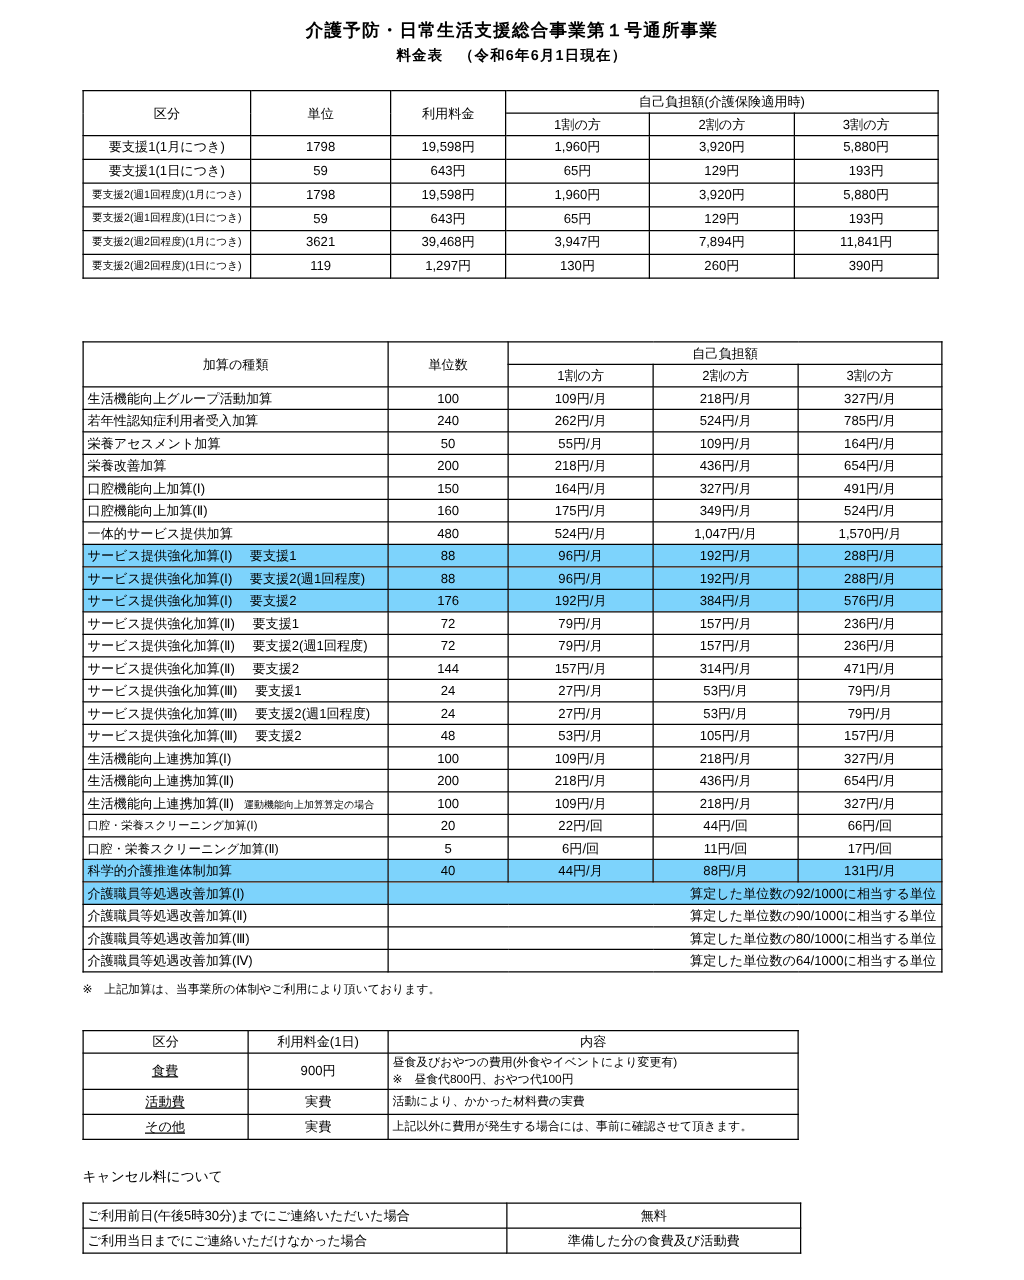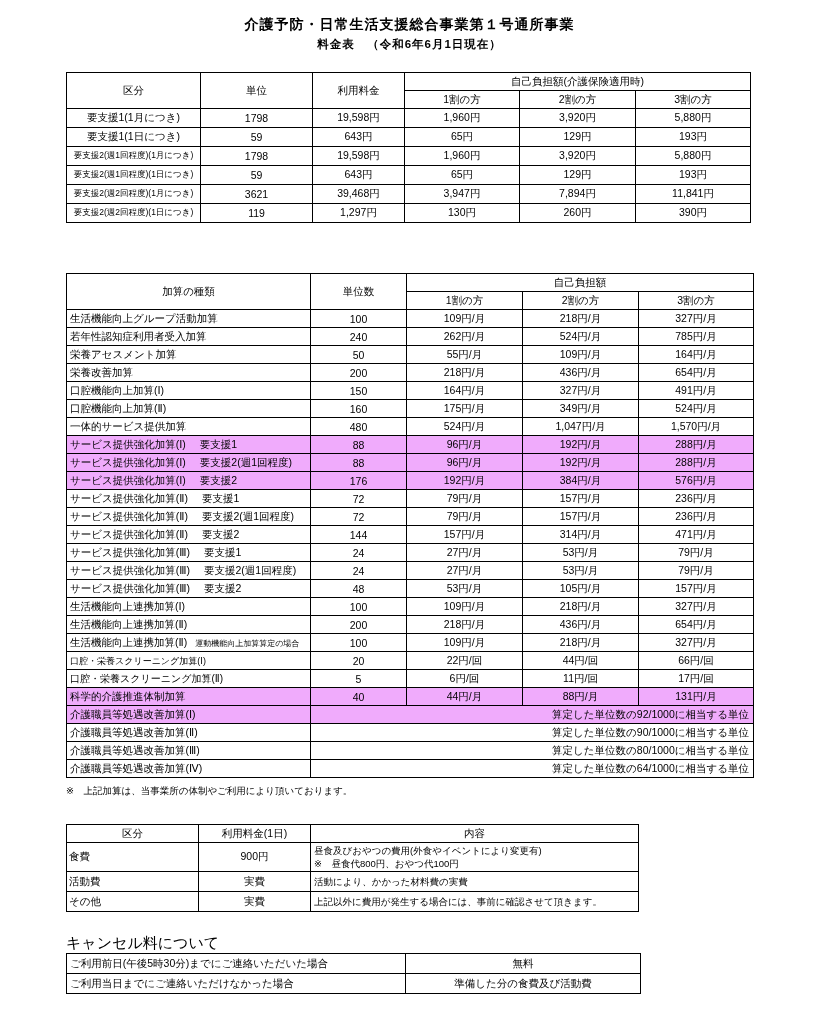--- a/index.html
+++ b/index.html
@@ -22,34 +22,34 @@
   .t1 td{height:18px;text-align:center;}
   .t1 td.small-label{font-size:8.5px;}
 
   
   .t2 th{height:17px;text-align:center;}
   .t2 td{height:17px;text-align:center;}
   .t2 td.type{text-align:left;padding-left:3px;}
   .t2 td.type .sub{margin-left:14px;}
   .t2 td.type .tiny{font-size:8px;margin-left:8px;}
   .t2 td.span-val{text-align:right;padding-right:4px;}
-  .t2 tr.hl td{background:#f0abfc;}
+  .t2 tr.hl td{background:#7dd3fc;}
 
   .note{margin:7px 0 0 66px;font-size:9.5px;margin-bottom:26px;}
 
   
   .t3 th{height:17px;text-align:center;}
   .t3 td{height:17px;}
-  .t3 td.kubun{text-align:left;padding-left:2px;}
+  .t3 td.kubun{text-align:center;padding-left:2px;text-decoration:underline;}
   .t3 td.fee{text-align:center;}
   .t3 td.desc{padding:1px 3px;}
   .t3 td.desc div{font-size:9.5px;line-height:13px;}
 
   
-  .sec-title{margin:22px 0 0 66px;font-size:15px;}
+  .sec-title{margin:22px 0 13px 66px;font-size:11px;}
   .t4 td{height:19px;}
   .t4 td.cond{text-align:left;padding-left:3px;}
   .t4 td.fee{text-align:center;}
 </style>
 </head>
 <body>
 
 <div class="page">
 
   <div class="title">介護予防・日常生活支援総合事業第１号通所事業</div>

